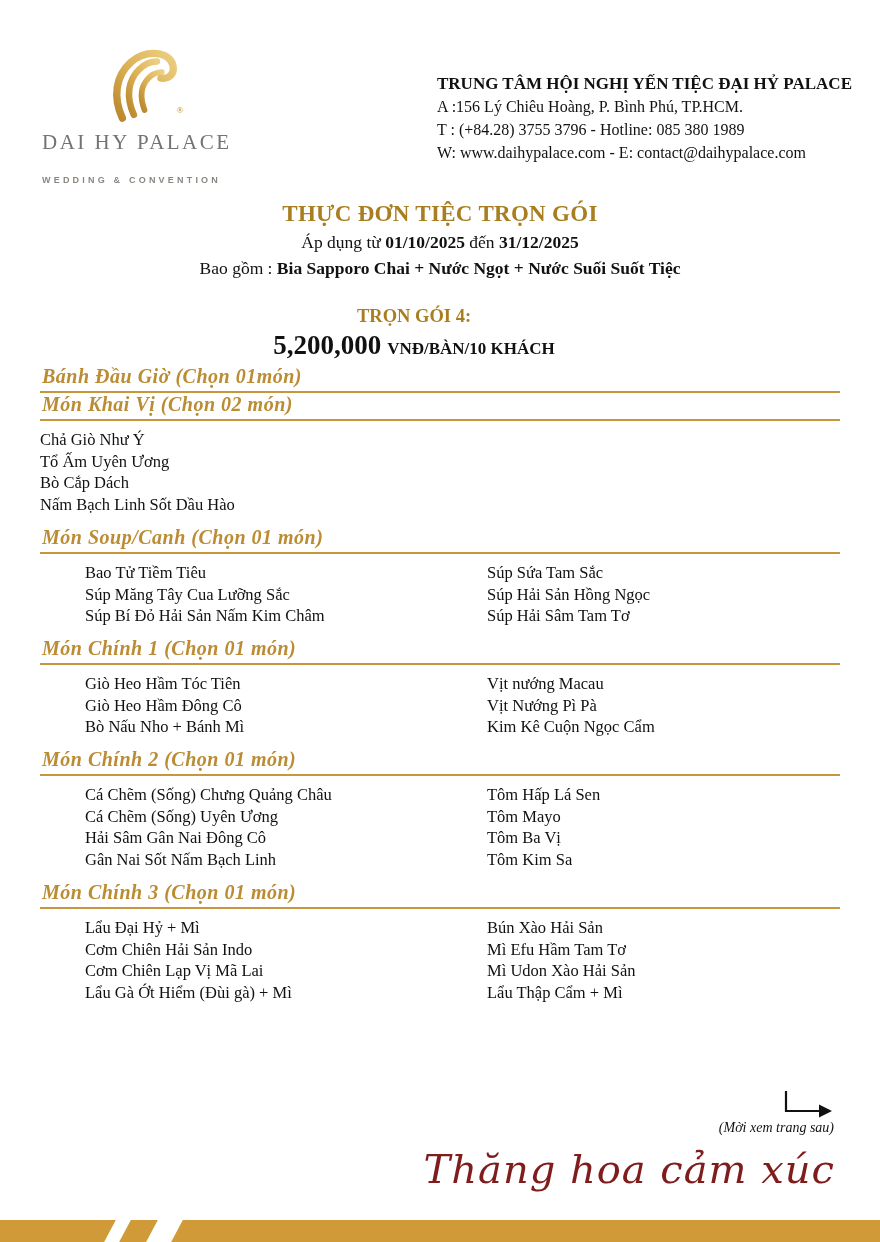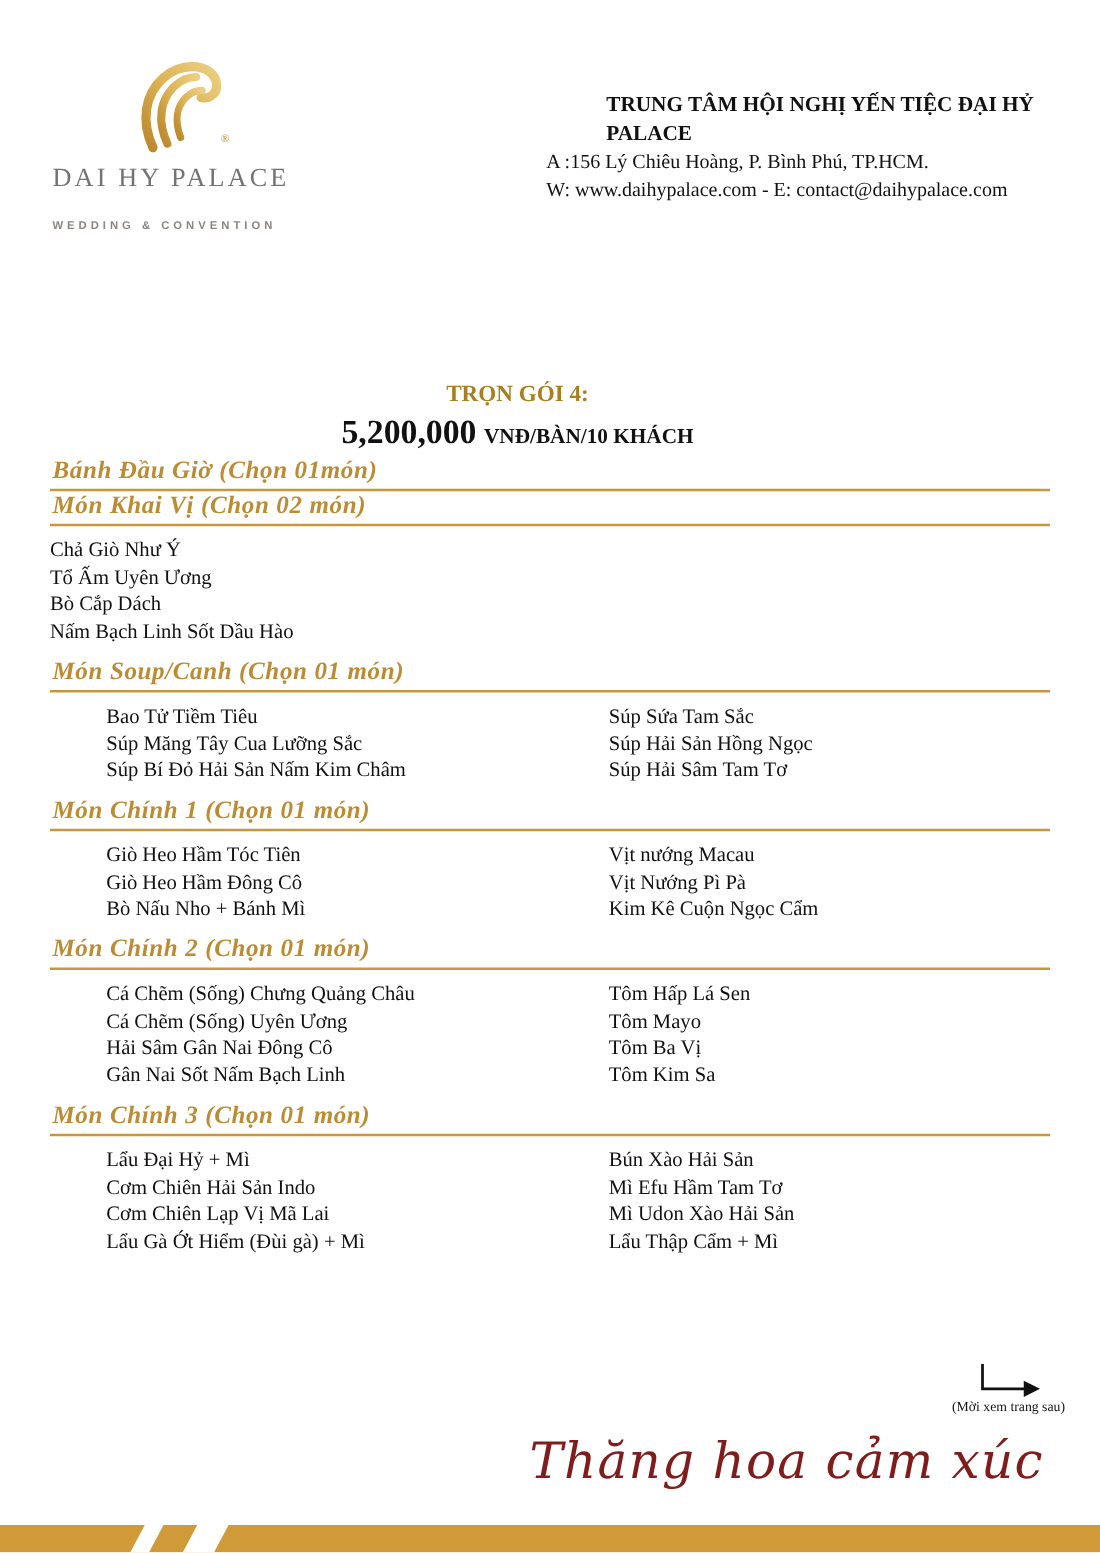--- a/index.html
+++ b/index.html
@@ -7,21 +7,21 @@
     position:relative;width:880px;height:1242px;background:#ffffff;
     font-family:"Liberation Serif", serif;color:#111;overflow:hidden;
   }
   
   .logo{position:absolute;left:42px;top:46px;width:178px;text-align:center;}
   .logo svg{display:block;margin-left:62px;}
   .brand{font-size:21px;color:#737373;letter-spacing:2.5px;margin-top:2px;white-space:nowrap;}
   .tagline{font-family:"Liberation Sans",sans-serif;font-size:9px;font-weight:bold;
     color:#8b8680;letter-spacing:3.2px;margin-top:20px;white-space:nowrap;}
   .contact{position:absolute;left:437px;top:72px;font-size:16px;line-height:23px;}
-  .contact .c-title{font-weight:bold;font-size:17px;margin-left:48px;}
+  .contact .c-title{font-weight:bold;font-size:17px;}
   
   .intro{position:absolute;top:201px;left:0;width:880px;text-align:center;}
   .intro h1{margin:0;font-size:23px;font-weight:bold;color:#a87e20;letter-spacing:0.3px;}
   .intro p{margin:5px 0 0;font-size:17.5px;}
   .intro b{font-weight:bold;}
   
   .package{position:absolute;top:306px;left:0;width:828px;text-align:center;}
   .pkg-name{color:#a87e20;font-weight:bold;font-size:18.5px;}
   .pkg-price{margin-top:3px;}
   .pkg-price .price{font-size:27px;font-weight:bold;}
@@ -29,21 +29,21 @@
   
   .menu{position:absolute;top:365px;left:40px;width:800px;}
   .sec-title{margin:0;padding:0 0 3px 2px;font-size:20px;font-weight:bold;font-style:italic;
     color:#bb8c33;border-bottom:2px solid #c8973d;letter-spacing:0.5px;}
   .cols{display:flex;padding:8px 0 10px;}
   .col{list-style:none;margin:0;padding:0;}
   .col.left{width:447px;padding-left:45px;box-sizing:border-box;}
   .col li{font-size:16.5px;line-height:21.7px;white-space:nowrap;}
   
   .next-arrow{position:absolute;left:784px;top:1091px;}
-  .next-note{position:absolute;right:28px;top:1120px;font-size:11px;}
+  .next-note{position:absolute;right:46px;top:1120px;font-style:italic;font-size:14px;}
   .slogan{position:absolute;right:45px;top:1146px;font-size:40px;font-style:italic;
     color:#7f1d1d;font-family:"DejaVu Serif",serif;letter-spacing:1px;}
   .bottom-bar{position:absolute;left:0;bottom:0;width:880px;height:22px;background:#d09a39;}
   .slash{position:absolute;top:0;height:22px;background:#ffffff;transform:skewX(-28deg);}
   .s1{left:110px;width:15px;}
   .s2{left:152px;width:25px;}
 </style>
 </head>
 <body>
 
@@ -63,23 +63,29 @@
       <path d="M47,78 C41,62 43,48 52,39 C56,35 62,32 68,32" fill="none" stroke="url(#gold)" stroke-width="7" stroke-linecap="round"></path>
       <text x="86" y="82" font-size="11" fill="#b9862c">®</text>
     </svg>
     <div class="brand">DAI HY PALACE</div>
     <div class="tagline">WEDDING &amp; CONVENTION</div>
   </div>
 
   <div class="contact">
     <div class="c-title">TRUNG TÂM HỘI NGHỊ YẾN TIỆC ĐẠI HỶ PALACE</div>
     <div>A :156 Lý Chiêu Hoàng, P. Bình Phú, TP.HCM.</div>
+    <div>T : (+84.28) 3755 3796 - Hotline: 085 380 1989</div>
     <div>W: www.daihypalace.com - E: contact@daihypalace.com</div>
   </div>
 
+  <div class="intro">
+    <h1>THỰC ĐƠN TIỆC TRỌN GÓI</h1>
+    <p><span>Áp dụng từ </span><b>01/10/2025</b><span> đến </span><b>31/12/2025</b></p>
+    <p><span>Bao gồm : </span><b>Bia Sapporo Chai + Nước Ngọt + Nước Suối Suốt Tiệc</b></p>
+  </div>
 
   <div class="package">
     <div class="pkg-name">TRỌN GÓI 4:</div>
     <div class="pkg-price"><span class="price">5,200,000</span><span class="unit">VNĐ/BÀN/10 KHÁCH</span></div>
   </div>
 
   <div class="menu">
 
     <section class="msec">
       <h2 class="sec-title">Bánh Đầu Giờ (Chọn 01món)</h2>

